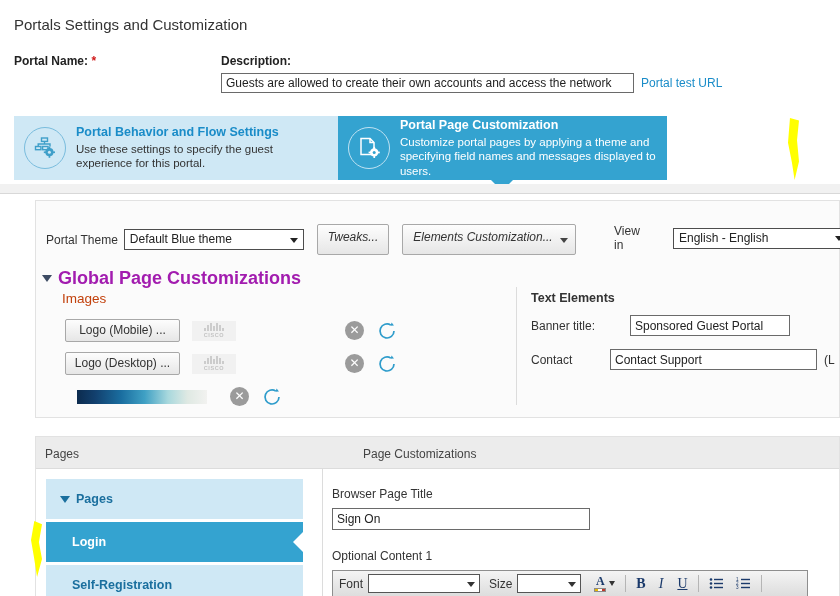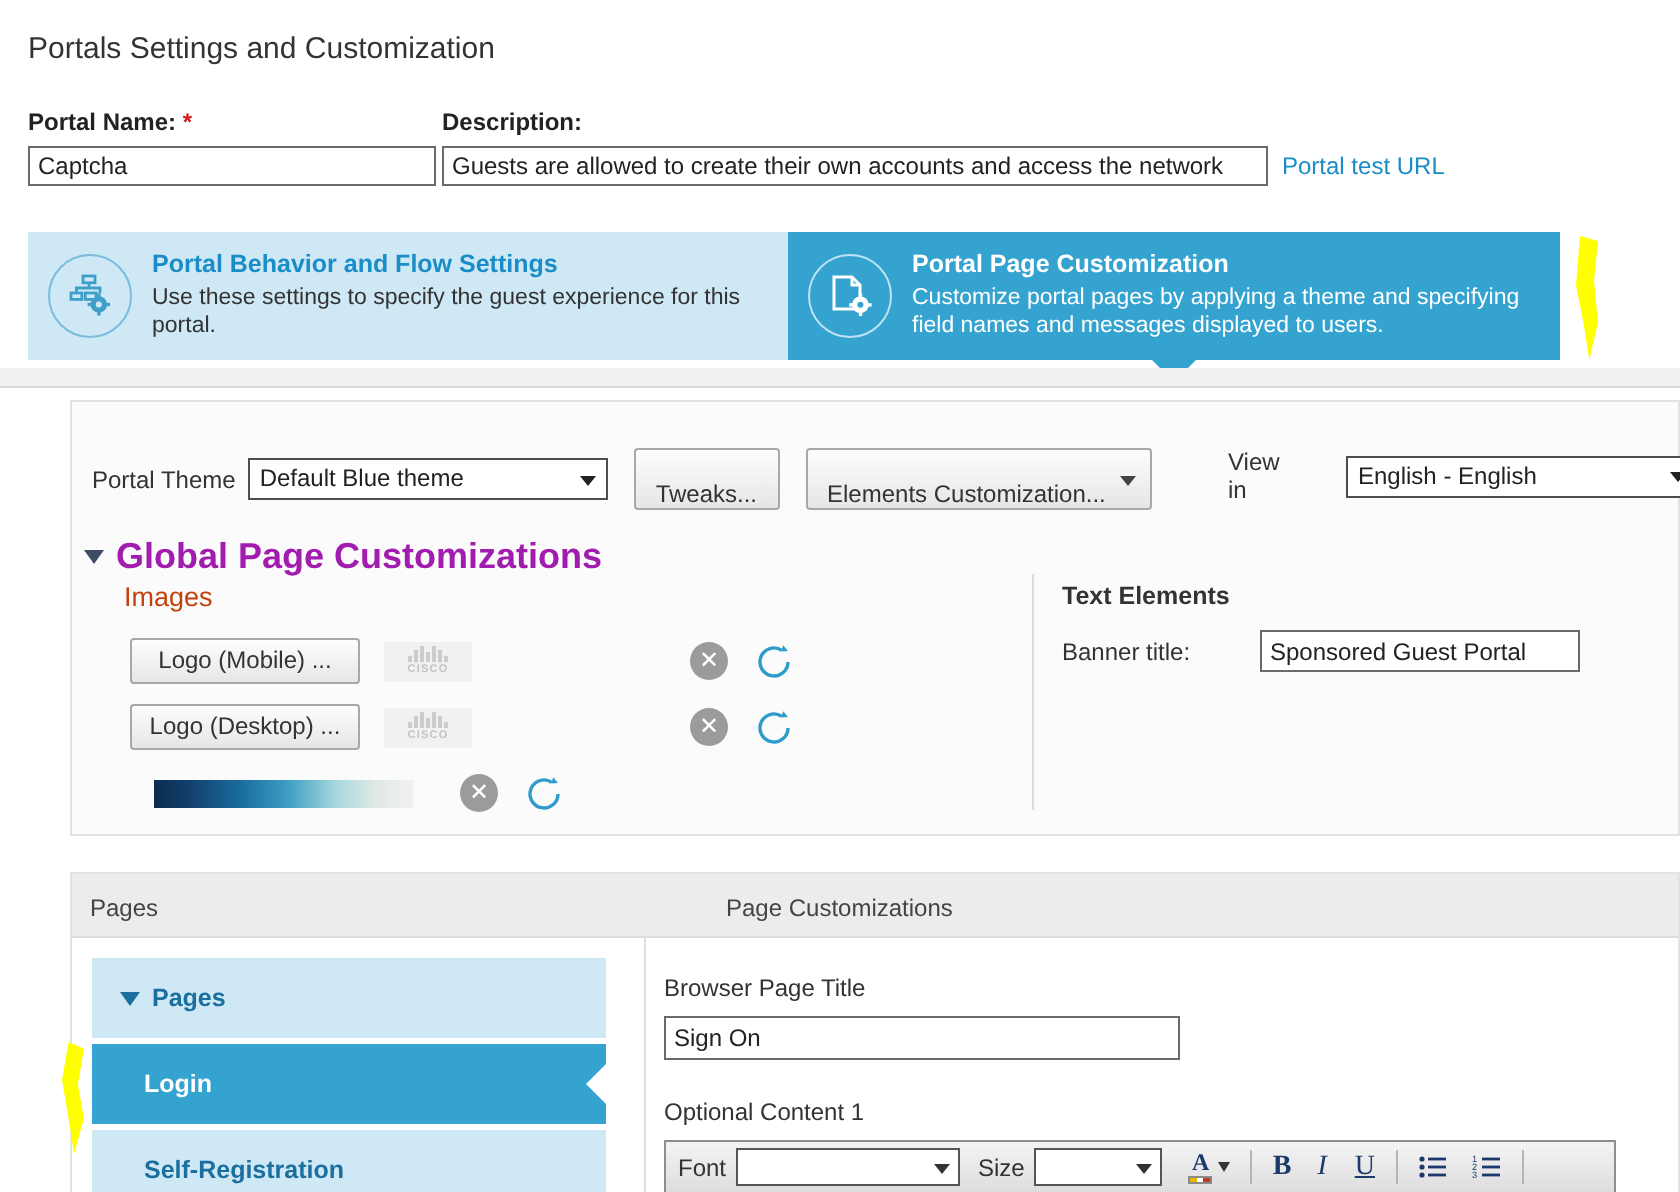--- a/index.html
+++ b/index.html
@@ -24,21 +24,21 @@
     padding:2px 4px;outline:none;
   }
   #portal-name-input{position:absolute;left:14px;top:73px;width:204px;height:20px;}
   #description-input{position:absolute;left:221px;top:73px;width:413px;height:20px;}
   .portal-test-url{
     position:absolute;left:641px;top:76px;color:#1a8cc8;font-size:12px;
     text-decoration:none;cursor:pointer;
   }
 
   
-  .stepbar{position:absolute;left:14px;top:116px;width:766px;height:64px;display:flex;}
+  .stepbar{position:absolute;left:14px;top:116px;width:653px;height:64px;display:flex;}
   .step{position:relative;display:flex;align-items:center;padding:0 10px;box-sizing:border-box;}
   .step-1{width:380px;background:#cfe8f5;}
   .step-2{width:386px;background:#34a3d0;}
   .step-circ{
     width:40px;height:40px;border-radius:50%;flex:0 0 40px;margin-right:10px;
     display:flex;align-items:center;justify-content:center;
   }
   .step-1 .step-circ{border:1.5px solid #79bcdd;}
   .step-2 .step-circ{border:1.5px solid #bfe2f2;}
   .step-txt{line-height:1.25;}
@@ -78,21 +78,21 @@
   .sel .cv{
     position:absolute;right:5px;top:50%;margin-top:-2px;width:0;height:0;
     border-left:4px solid transparent;border-right:4px solid transparent;
     border-top:5px solid #222;
   }
   #theme-select{width:180px;}
   .btn{
     box-sizing:border-box;height:31px;border:1px solid #a8a8a8;border-radius:2px;
     background:linear-gradient(#fdfdfd,#e6e6e6);
     font-family:"Liberation Sans", sans-serif;font-size:12px;color:#333;
-    padding:12px 10px;line-height:21px;cursor:pointer;white-space:nowrap;
+    padding:2px 10px;line-height:21px;cursor:pointer;white-space:nowrap;font-style:italic;
   }
   #tweaks-button{margin-left:13px;}
   #advanced-custom-button{margin-left:13px;padding-right:22px;position:relative;}
   #advanced-custom-button .cv{
     position:absolute;right:7px;top:50%;margin-top:-2px;width:0;height:0;
     border-left:4px solid transparent;border-right:4px solid transparent;
     border-top:5px solid #444;
   }
   .viewin-row{position:absolute;left:614px;top:224px;display:flex;align-items:center;gap:16px;}
   .viewin-lbl{font-size:12px;color:#333;margin-right:7px;}
@@ -210,21 +210,20 @@
 <body>
 
 <div class="page">
 
   <div class="page-title">Portals Settings and Customization</div>
 
   <div class="field-label lbl-portal-name">
     <span>Portal Name:</span>
     <span class="req-star">*</span>
   </div>
-  <input class="txt" id="portal-name-input" value="Captcha" style="">
 
   <div class="field-label lbl-description">Description:</div>
   <input class="txt" id="description-input" value="Guests are allowed to create their own accounts and access the network" style="">
 
   <a class="portal-test-url">Portal test URL</a>
 
   <div class="stepbar">
 
     <div class="step step-1">
       <div class="step-circ">
@@ -377,20 +376,25 @@
 
   <div class="divider-v"></div>
 
   <div id="text-elements-heading">Text Elements</div>
 
   <div class="te-wrap">
     <div class="te-row">
       <span class="te-lbl">Banner title:</span>
       <input class="txt" id="banner-title-input" value="Sponsored Guest Portal" style="">
     </div>
+    <div class="te-row">
+      <span class="te-lbl">Contact</span>
+      <input class="txt" id="contact-input" value="Contact Support" style="">
+      <span class="te-suffix">(L</span>
+    </div>
   </div>
 
   <div class="panel-pages"></div>
   <div class="pages-head"></div>
   <div class="ph-left">Pages</div>
   <div class="ph-right">Page Customizations</div>
   <div class="pages-divider"></div>
 
   <div class="pages-list">
     <div class="pg-item header">

